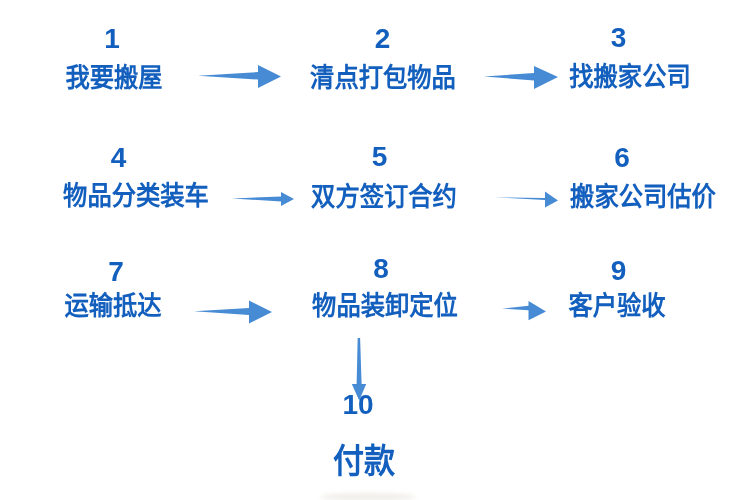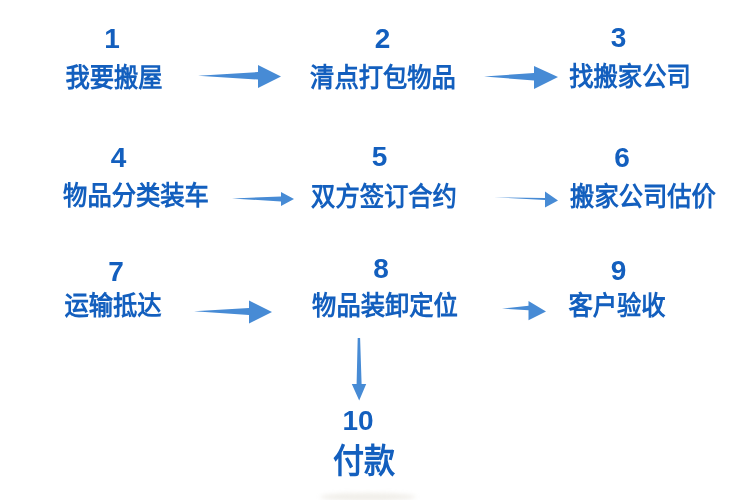--- a/index.html
+++ b/index.html
@@ -86,18 +86,18 @@
     <polygon points="0,8.5 26.5,5.8 26.5,1 44,11.5 26.5,20.2 26.5,10.3"></polygon>
   </svg>
 
   <div class="num" style="left:618.5px;top:270.5px;">9</div>
   <div class="label" style="left:617px;top:306px;">客户验收</div>
 
   <svg class="arrow" style="left:351px;top:338px;" width="16" height="63" viewBox="0 0 16 63">
     <polygon points="6.7,0 9.1,0 10.6,46 15.2,46 8.2,62.5 0.8,46 5.6,46"></polygon>
   </svg>
 
-  <div class="num" style="left:358px;top:421px;">10</div>
+  <div class="num" style="left:358px;top:405px;">10</div>
   <div class="label big" style="left:363.5px;top:460.5px;">付款</div>
 
   <div class="smudge"></div>
 
 </div>
 
 </body></html>

